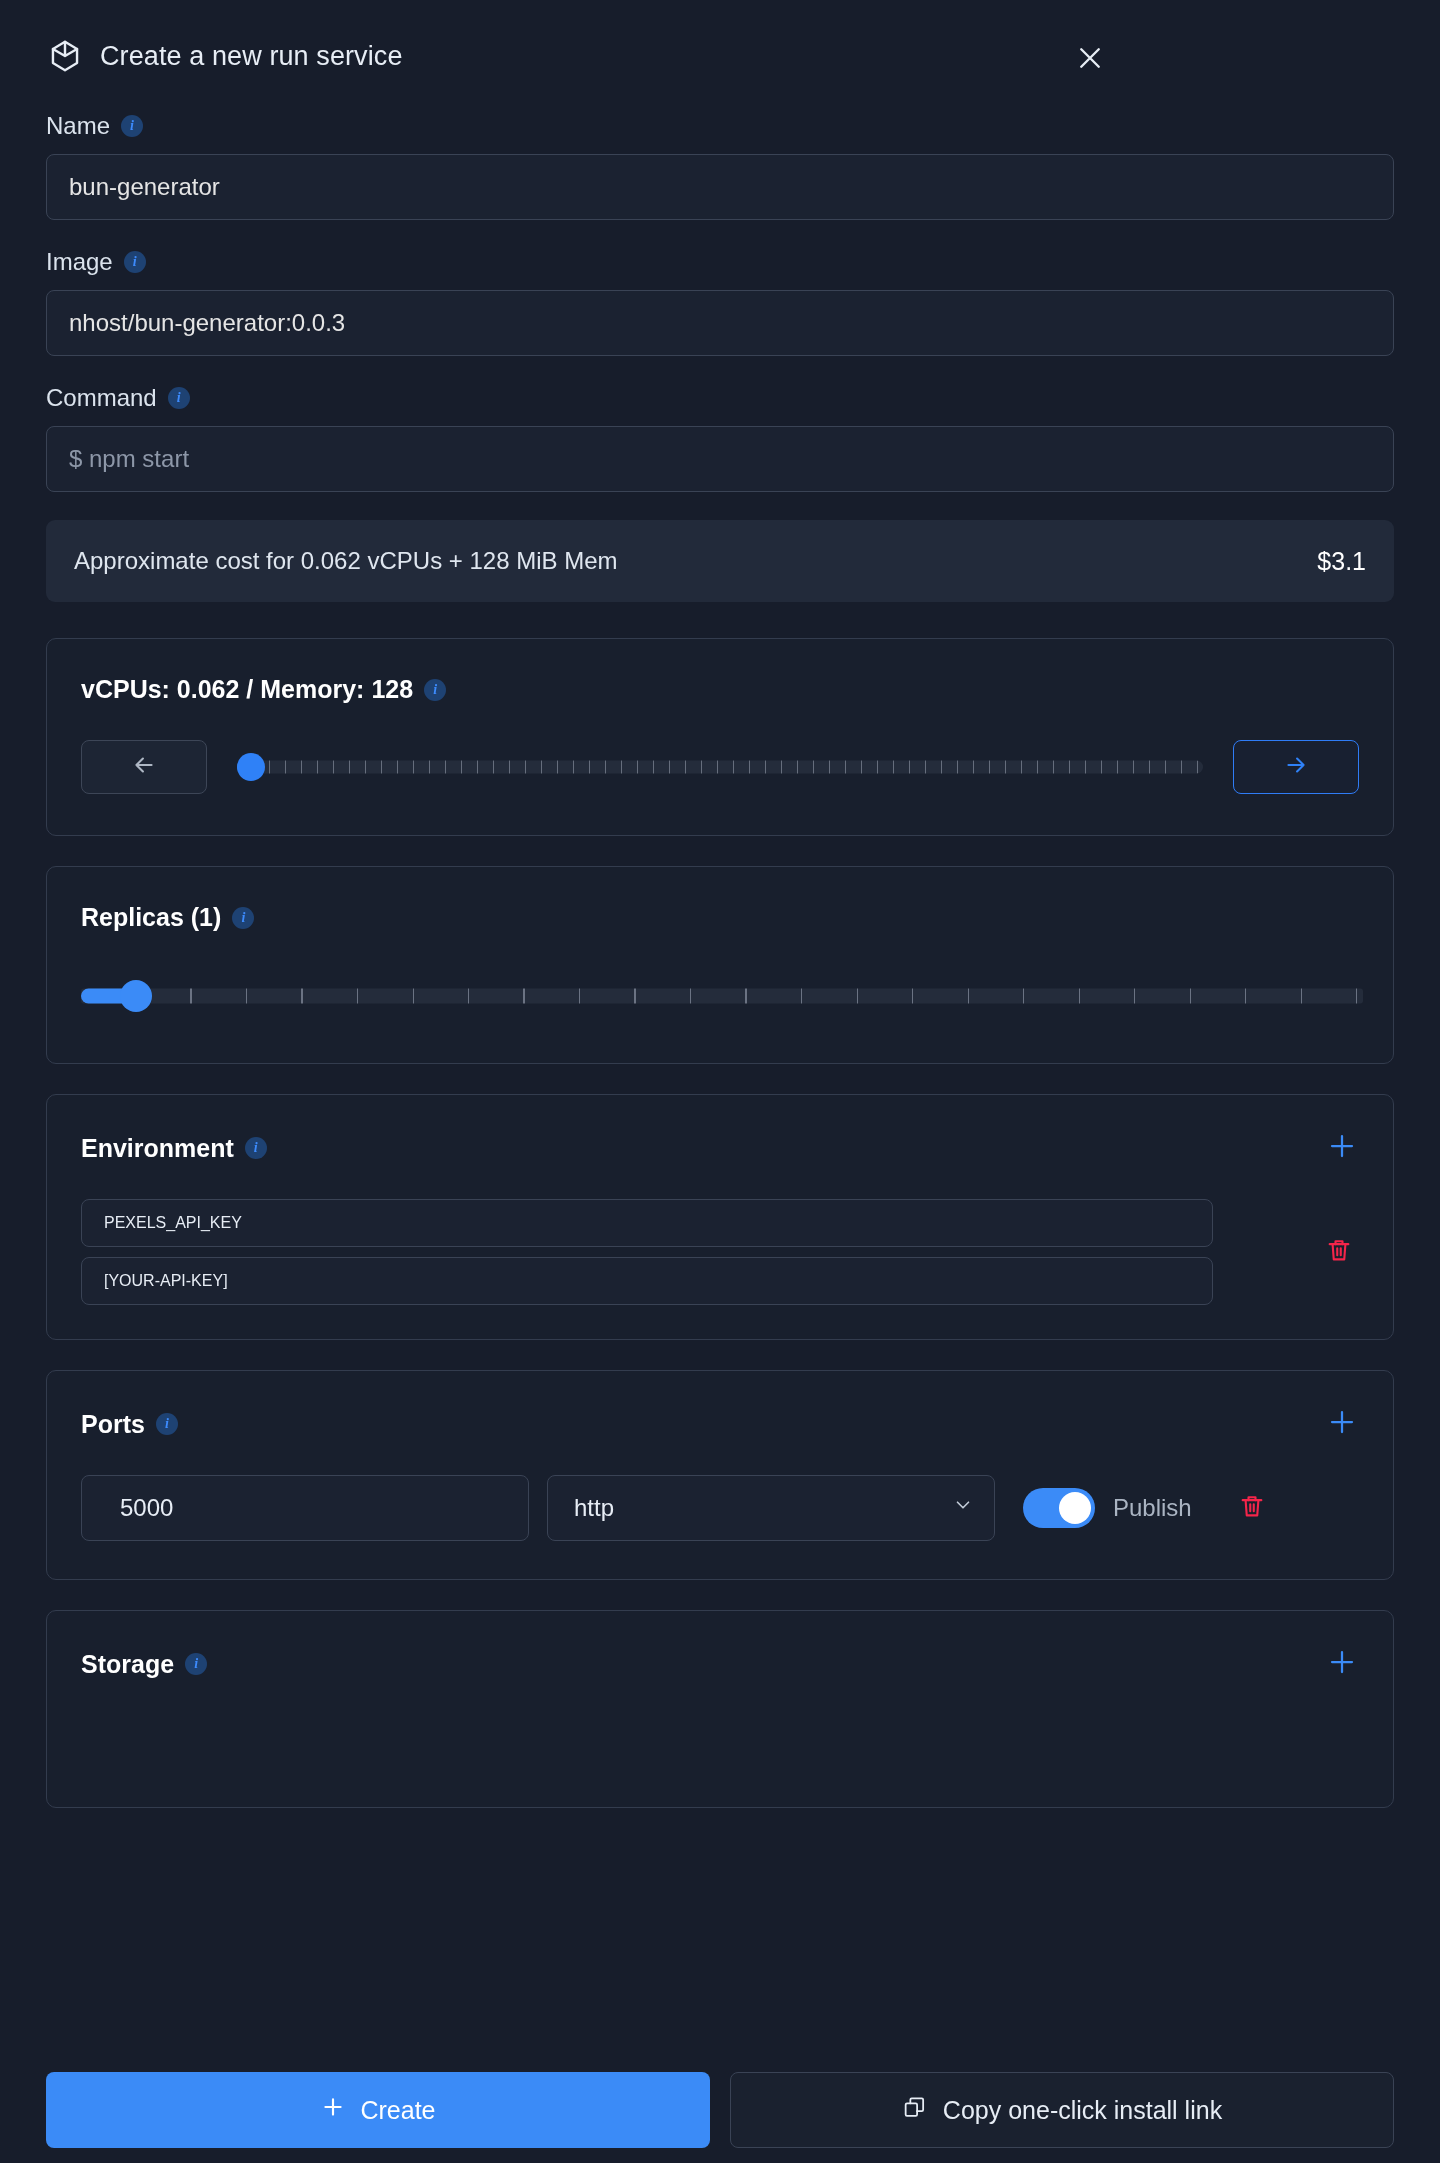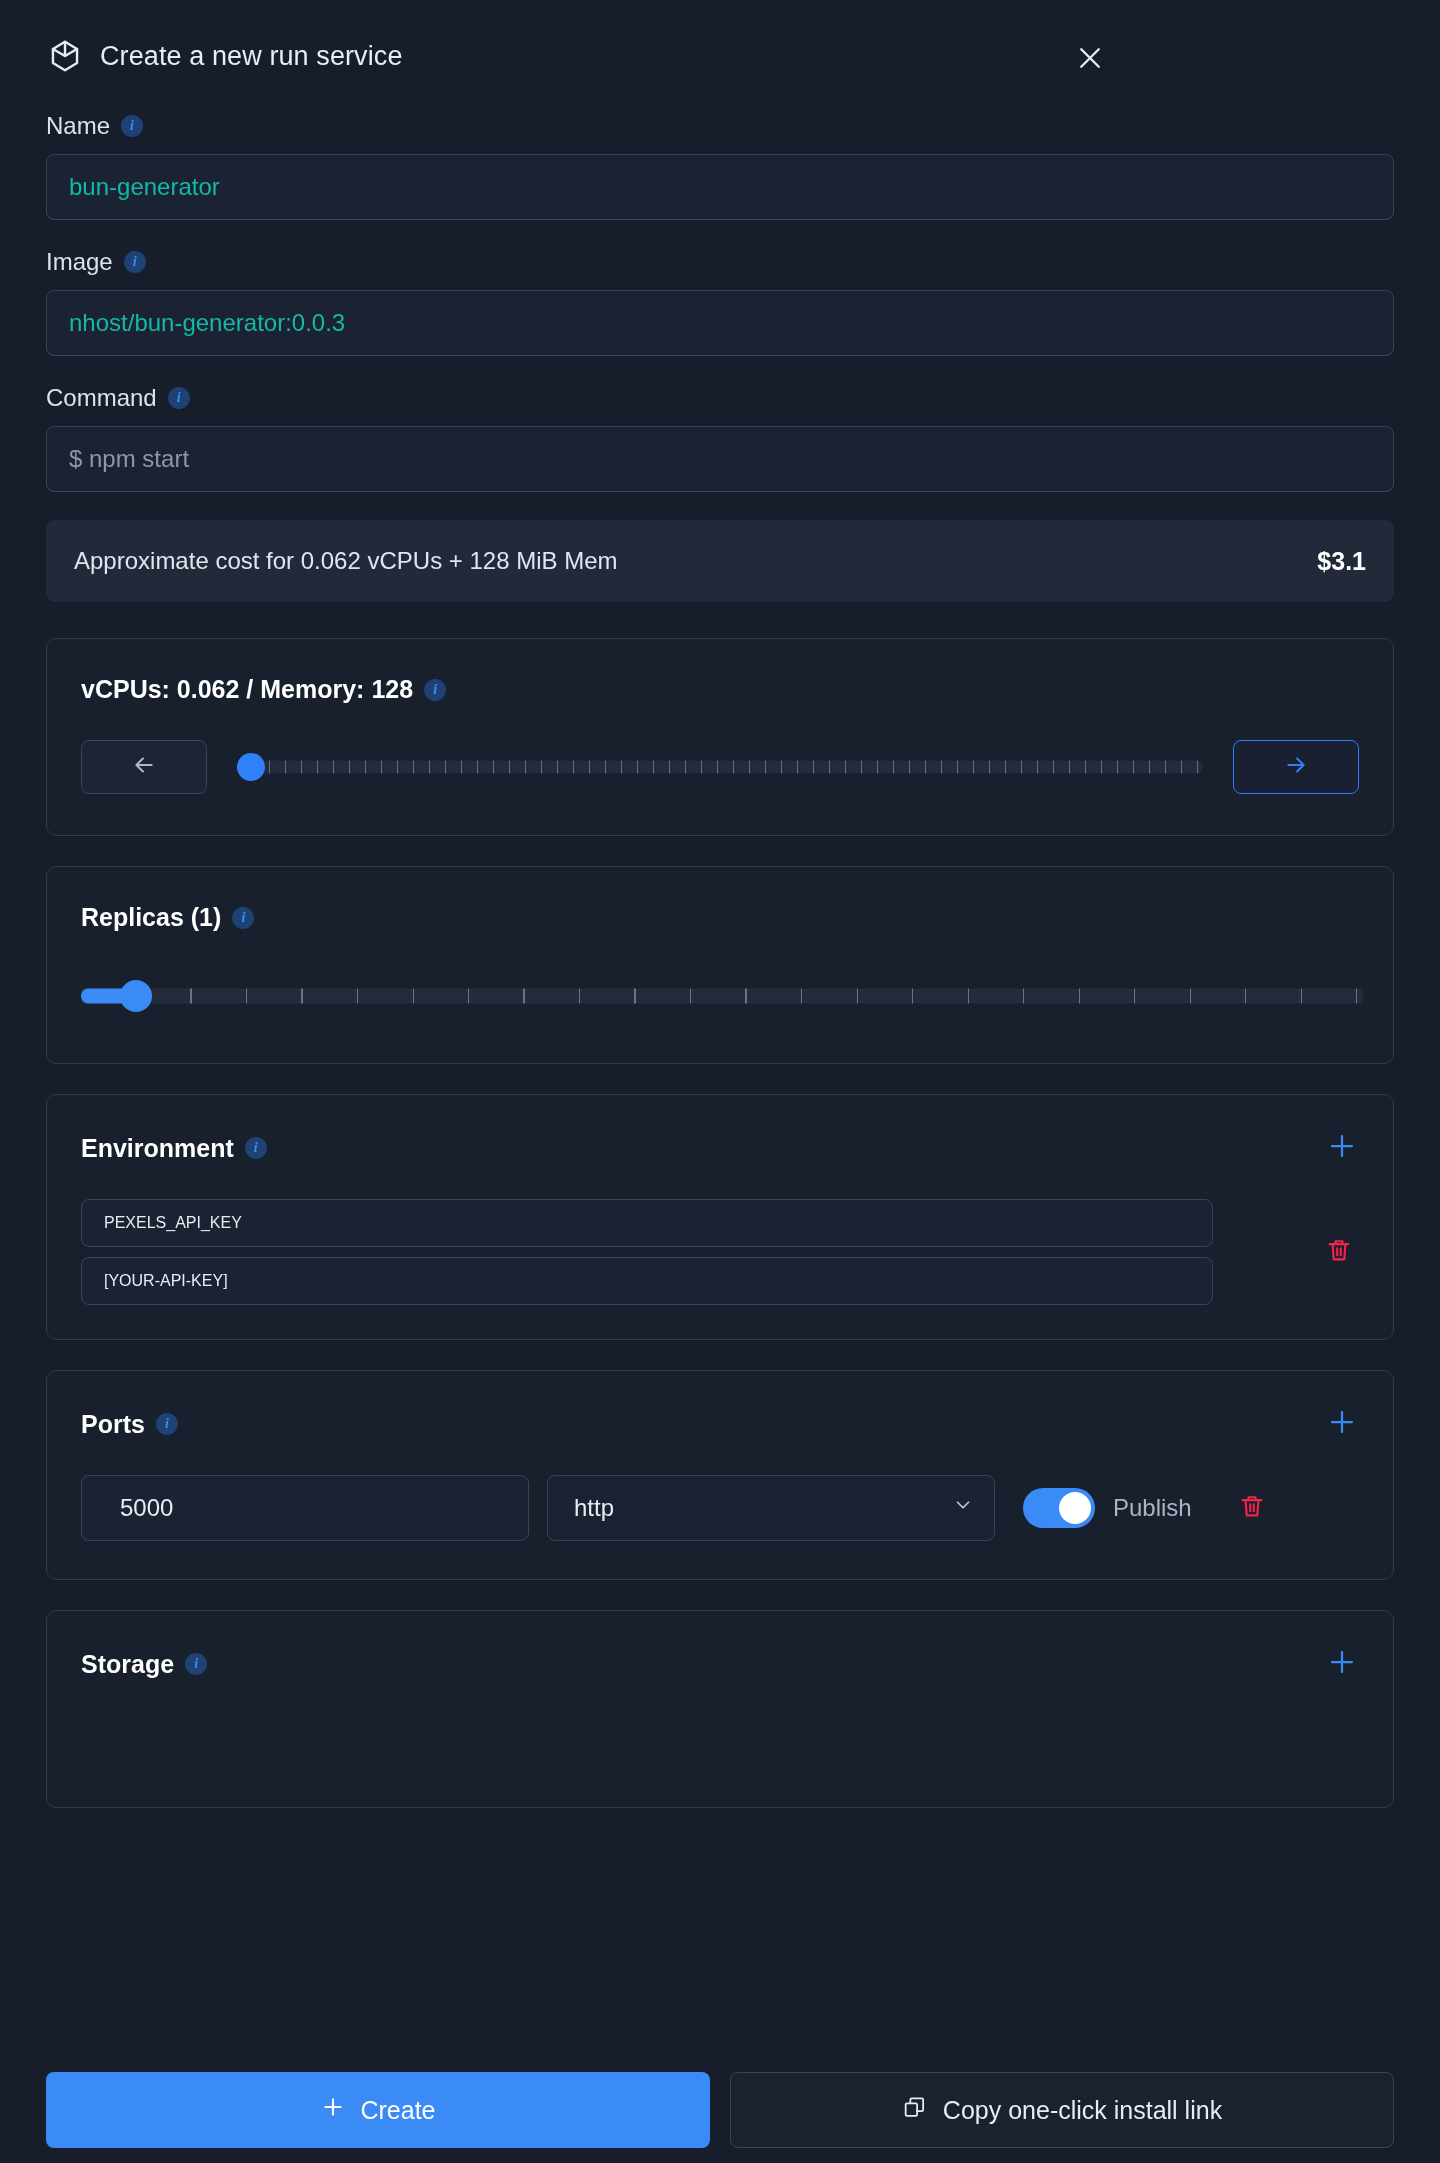--- a/index.html
+++ b/index.html
@@ -72,21 +72,21 @@
     font-family: "Liberation Serif", serif;
     line-height: 1;
     cursor: pointer;
   }
   .text-input {
     width: 1348px;
     height: 66px;
     background: #1b2231;
     border: 1px solid #3a4355;
     border-radius: 8px;
-    color: #14b8a6;
+    color: #e5e5e5;
     font-size: 24px;
     padding: 0 22px;
     font-family: "Liberation Sans", sans-serif;
     outline: none;
   }
   .text-input::placeholder { color: #8d97a8; }
   .field-block { margin-bottom: 28px; }
 
   
   .cost-bar {
@@ -94,21 +94,21 @@
     height: 82px;
     background: #222a3a;
     border-radius: 9px;
     display: flex;
     align-items: center;
     justify-content: space-between;
     padding: 0 28px;
     margin-bottom: 36px;
   }
   .cost-text { font-size: 24px; color: #dfe6ef; }
-  .cost-value { font-size: 25px; font-weight: bold; color: #ffffff; }
+  .cost-value { font-size: 25px; font-weight: normal; color: #ffffff; }
 
   
   .card {
     width: 1348px;
     background: #181f2d;
     border: 1px solid #333c4e;
     border-radius: 10px;
     margin-bottom: 30px;
     position: relative;
   }

